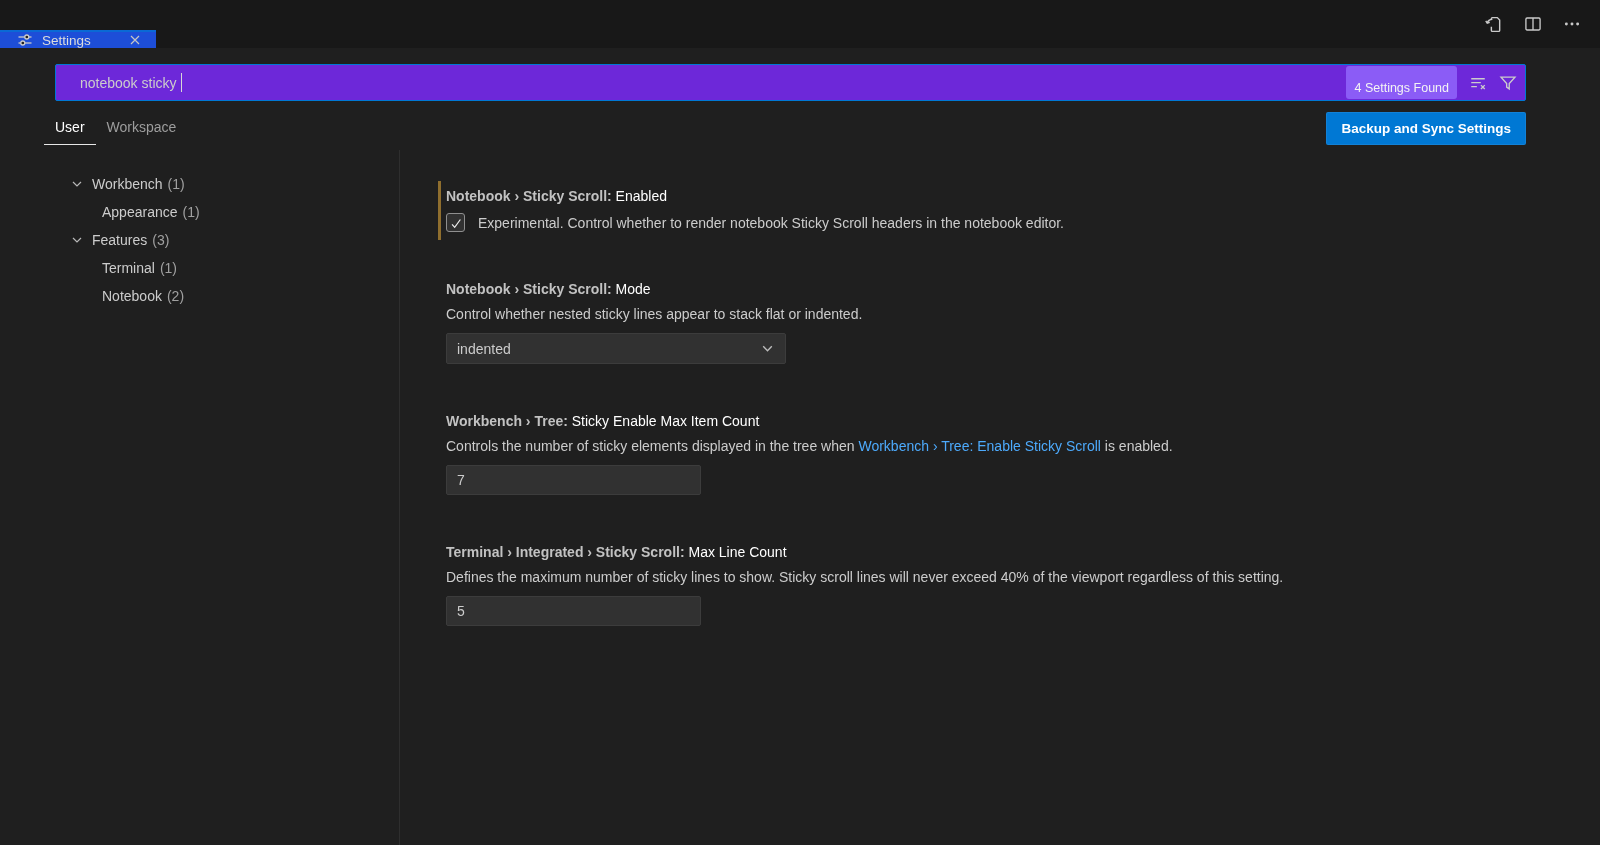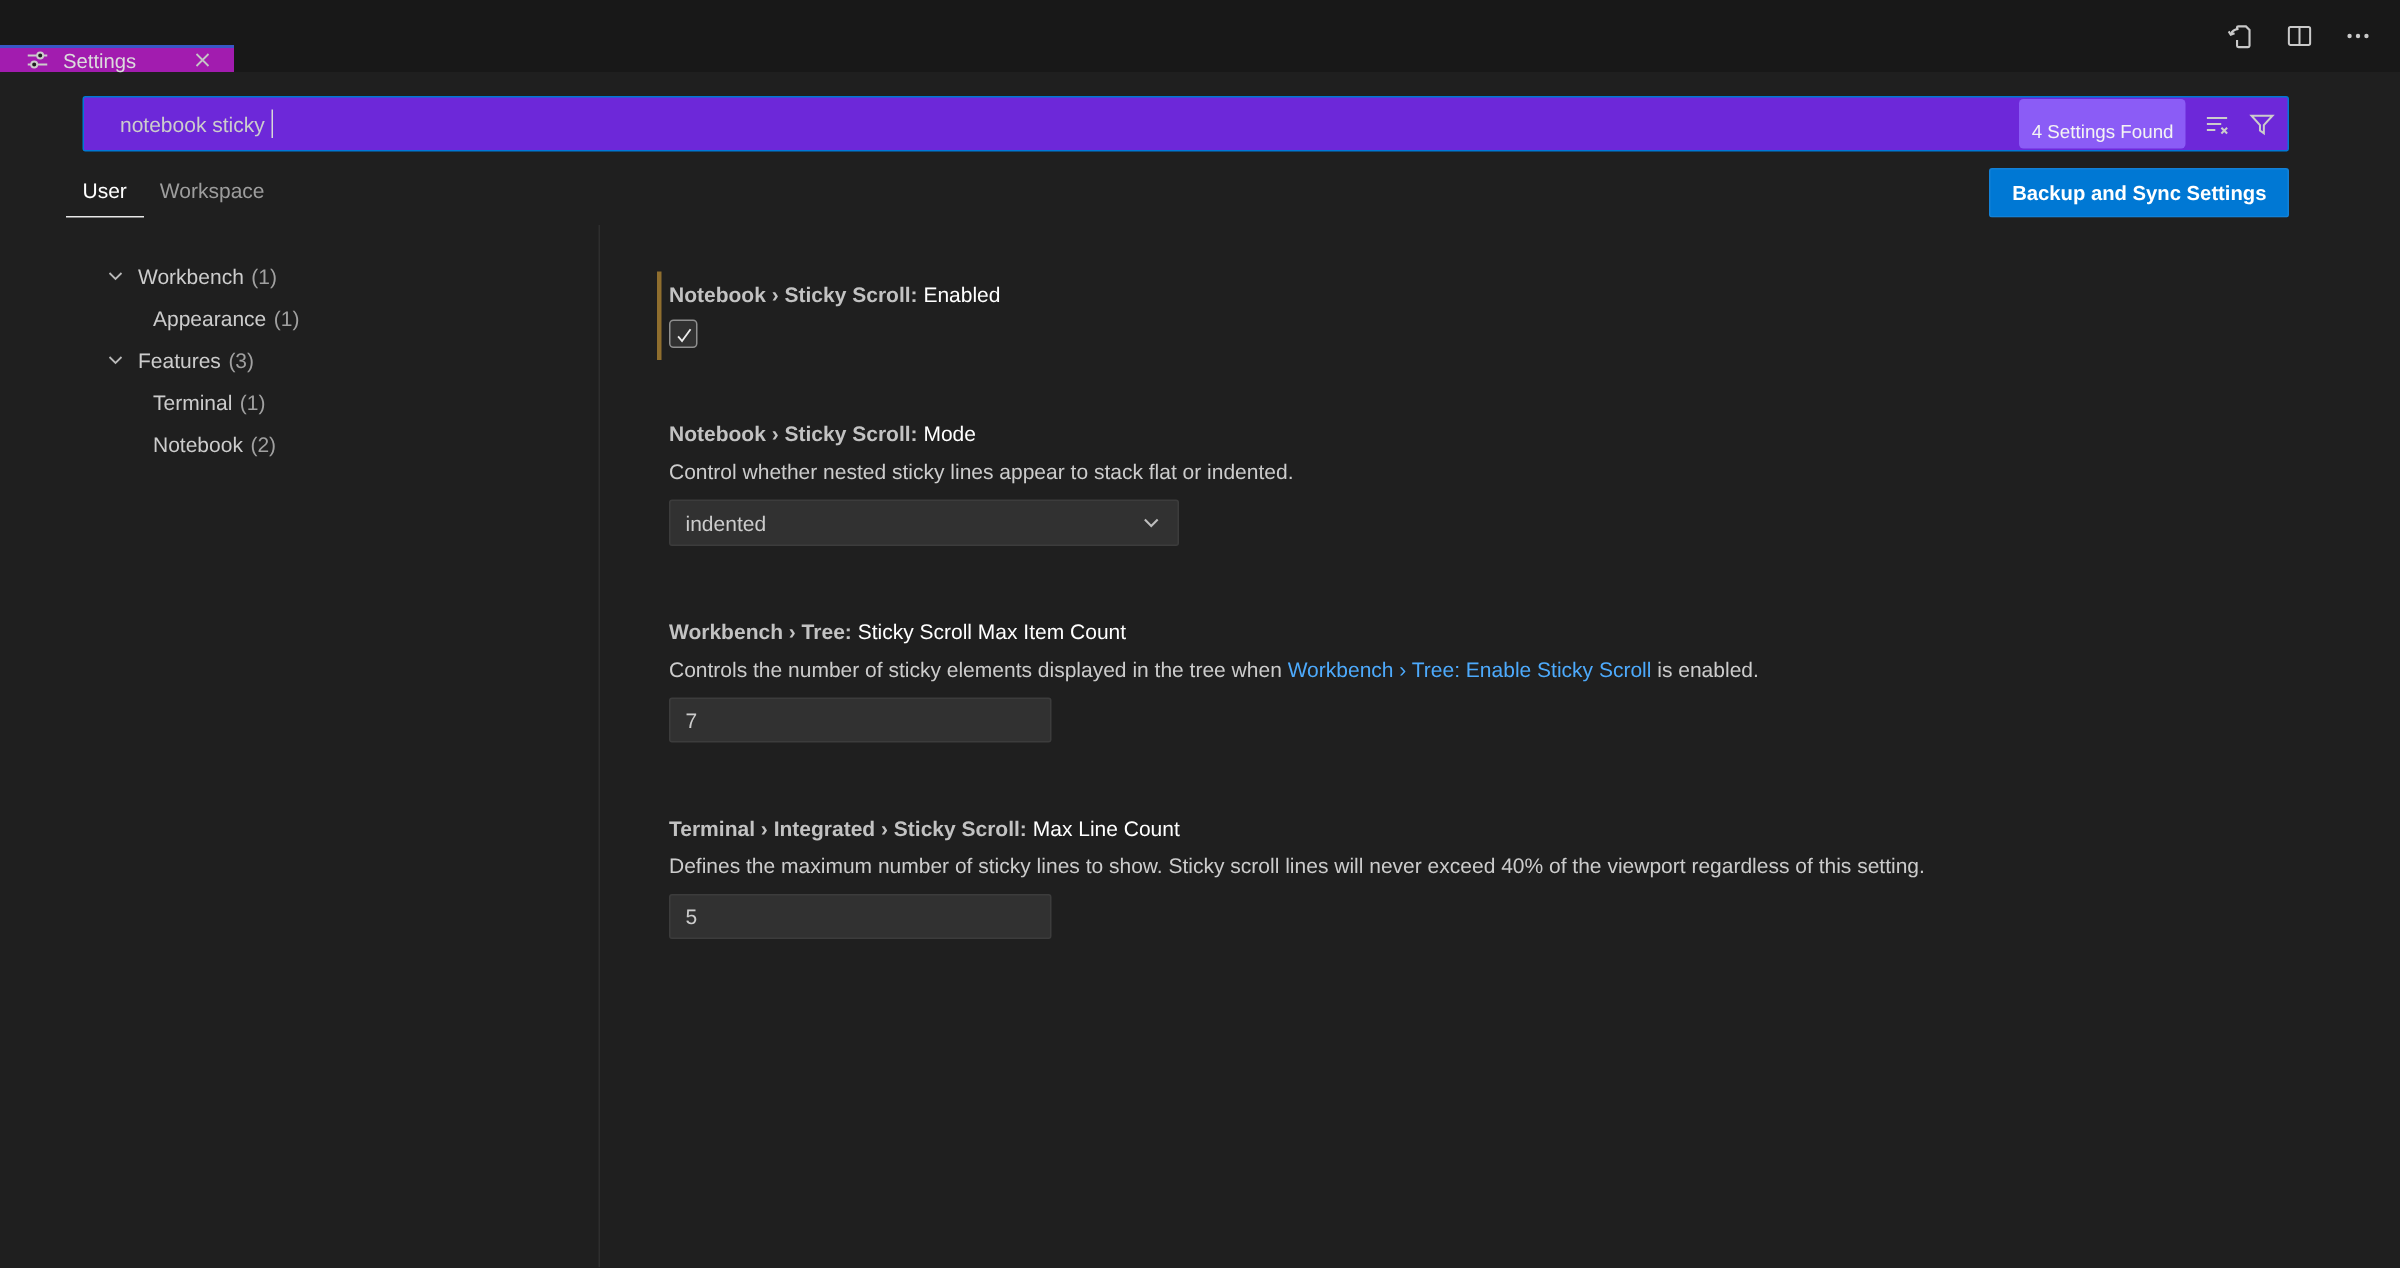--- a/index.html
+++ b/index.html
@@ -8,21 +8,21 @@
     font-family:"Liberation Sans", sans-serif;
     background:#1f1f1f;
     color:#cccccc;
     -webkit-font-smoothing:antialiased;
   }
   .app { width:1600px; height:845px; display:flex; flex-direction:column; }
 
   
   .tabbar { height:48px; background:#181818; display:flex; align-items:stretch; flex:none; }
   .tab {
-    width:156px; background:#a21caf; border-top:2px solid rgba(0,120,212,.65);
+    width:156px; background:#1d4ed8; border-top:2px solid rgba(0,120,212,.65);
     display:flex; align-items:center; padding:0 10px 0 17px; gap:9px;
     color:#dcdcdc; font-size:13.5px; cursor:pointer;margin-top:30px;
   }
   .tab-label { white-space:nowrap; }
   .tab-close { margin-left:auto; display:flex; align-items:center; justify-content:center;
     width:22px; height:22px; border-radius:4px; color:#c5c5c5; }
   .tabbar-actions { margin-left:auto; display:flex; align-items:center; gap:21px; padding-right:19px; color:#c9c9c9; }
   .action-icon { display:flex; align-items:center; cursor:pointer; }
   svg { display:block; }
 
@@ -203,41 +203,42 @@
       <div class="setting modified">
         <div class="setting-title">
           <span class="setting-cat">Notebook › Sticky Scroll: </span><span class="setting-label">Enabled</span>
         </div>
         <div class="checkbox-row">
           <span class="checkbox">
             <svg width="14" height="14" viewBox="0 0 16 16" fill="none" stroke="currentColor" stroke-width="1.4">
                 <path d="M3.5 9.5l3 3.5L13 4"></path>
               </svg>
           </span>
+          <span class="desc-inline">Experimental. Control whether to render notebook Sticky Scroll headers in the notebook editor.</span>
         </div>
       </div>
 
       <div class="setting">
         <div class="setting-title">
           <span class="setting-cat">Notebook › Sticky Scroll: </span><span class="setting-label">Mode</span>
         </div>
         <div class="setting-desc">Control whether nested sticky lines appear to stack flat or indented.</div>
         <div class="select-box">
           <span>indented</span>
           <span class="chev">
             <svg width="15" height="15" viewBox="0 0 14 14" fill="none" stroke="currentColor" stroke-width="1.3">
                 <path d="M3 5l4 4 4-4"></path>
               </svg>
           </span>
         </div>
       </div>
 
       <div class="setting">
         <div class="setting-title">
-          <span class="setting-cat">Workbench › Tree: </span><span class="setting-label">Sticky Scroll Max Item Count</span>
+          <span class="setting-cat">Workbench › Tree: </span><span class="setting-label">Sticky Enable Max Item Count</span>
         </div>
         <div class="setting-desc">
           <span>Controls the number of sticky elements displayed in the tree when </span><span class="setting-link">Workbench › Tree: Enable Sticky Scroll</span><span> is enabled.</span>
         </div>
         <input class="num-input" type="text" value="7" style="">
       </div>
 
       <div class="setting">
         <div class="setting-title">
           <span class="setting-cat">Terminal › Integrated › Sticky Scroll: </span><span class="setting-label">Max Line Count</span>

